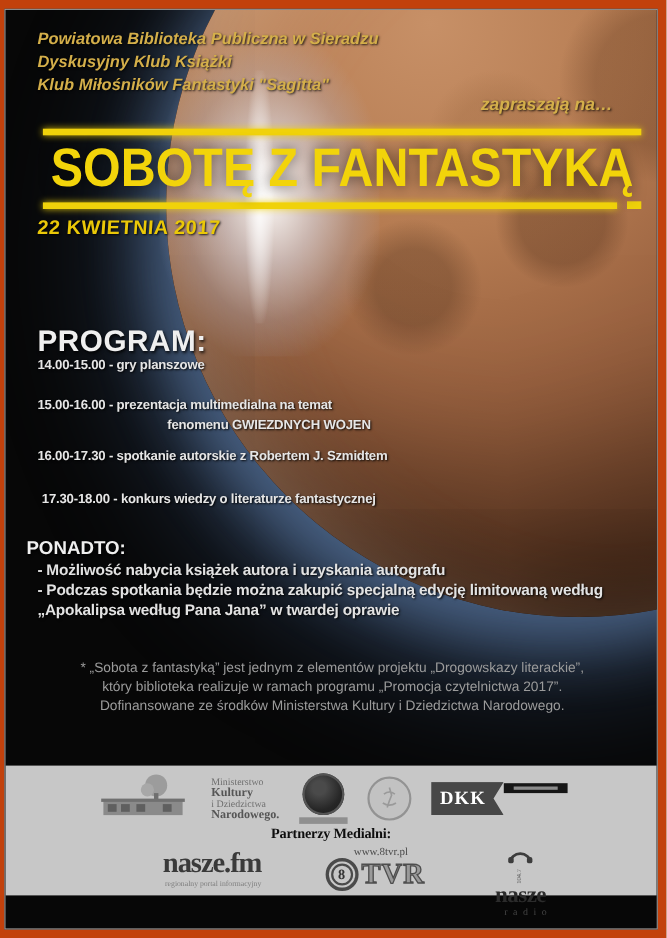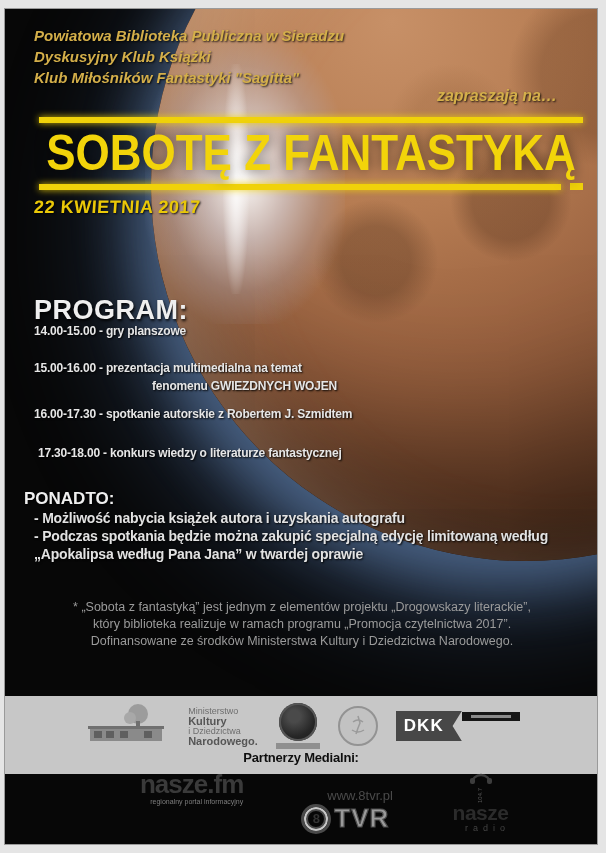--- a/index.html
+++ b/index.html
@@ -1,16 +1,16 @@
 <!DOCTYPE html>
 <html><head>
 <meta charset="utf-8">
 <style>
   html,body{margin:0;padding:0;background:#fdfdfd;font-family:"Liberation Sans",sans-serif;}
-  .page{position:relative;width:606px;height:853px;background:#e5e5e5;overflow:hidden;}
+  .page{position:relative;width:606px;height:853px;background:#c2410c;overflow:hidden;}
   .poster{position:absolute;left:4px;top:8px;width:594px;height:837px;background:#070707;border:1px solid #9a9a9a;overflow:hidden;box-sizing:border-box;}
 
   
   .planet{position:absolute;left:146px;top:-198px;width:750px;height:750px;border-radius:50%;
     background:
       radial-gradient(circle at 48% 52%, rgba(60,32,16,.28) 0 7%, transparent 11%),
       radial-gradient(circle at 30% 60%, rgba(50,28,14,.25) 0 5%, transparent 9%),
       radial-gradient(circle at 60% 35%, rgba(90,52,28,.30) 0 9%, transparent 14%),
       radial-gradient(circle at 40% 42%, rgba(150,100,60,.25) 0 6%, transparent 10%),
       radial-gradient(circle at 32% 28%, #c79067 0%, #b67c52 25%, #9a6240 45%, #7b4a2e 65%, #57331e 82%, #35200f 96%);
@@ -47,39 +47,39 @@
 
   
   .ponadto-heading{left:19px;top:480px;font-weight:900;font-size:17px;color:#efefef;text-shadow:1px 1px 2px rgba(0,0,0,.9);}
   .pon{position:absolute;left:29px;font-weight:700;font-size:14px;color:#e2e2e2;text-shadow:1px 1px 2px rgba(0,0,0,.95);letter-spacing:-.2px;white-space:nowrap;}
   .n0{top:501px;} .n1{top:519px;} .n2{top:537px;}
 
   
   .footnote{left:36px;width:522px;top:590px;text-align:center;font-size:12.5px;line-height:17px;color:#9b9b9b;}
 
   
-  .footer{left:0;right:0;top:687px;height:78px;background:#c7c7c7;}
+  .footer{left:0;right:0;top:687px;height:118px;background:#c7c7c7;font-family:Liberation Serif, serif;}
   .logo-row1{display:flex;justify-content:center;align-items:center;gap:18px;padding-top:7px;height:46px;}
   .ministry{font-size:9px;line-height:10px;color:#6e6e6e;text-align:left;}
   .ministry .mb{font-weight:900;font-size:11px;color:#565656;}
   .fund{display:flex;flex-direction:column;align-items:center;}
   .fund-circle{width:38px;height:38px;border-radius:50%;background:radial-gradient(circle at 40% 35%, #4a4a4a 0 18%, #262626 60%, #1b1b1b 100%);box-shadow:inset 0 0 0 2px #555;}
   .fund-caption{width:44px;height:6px;background:#8f8f8f;margin-top:2px;}
   .emblem{width:36px;height:36px;border-radius:50%;border:2px solid #939393;background:#c2c2c2;display:flex;align-items:center;justify-content:center;}
   .dkk{display:flex;flex-direction:row;}
   .dkk-main{width:66px;height:30px;background:#474747;clip-path:polygon(0 0,100% 0,86% 50%,100% 100%,0 100%);color:#fff;font-weight:900;font-size:17px;letter-spacing:1px;display:flex;align-items:center;padding-left:8px;box-sizing:border-box;}
   .dkk-sub{width:58px;height:9px;background:#161616;margin-top:1px;display:flex;align-items:center;justify-content:center;}
   .dkk-sub i{display:block;width:40px;height:3px;background:#8a8a8a;}
   .partners{text-align:center;font-weight:800;font-size:13px;color:#0e0e0e;margin-top:1px;letter-spacing:-.2px;}
   .logo-row2{display:flex;justify-content:center;align-items:flex-start;gap:58px;margin-top:3px;padding-left:48px;}
   .naszefm{display:flex;flex-direction:column;align-items:flex-end;margin-top:4px;}
   .naszefm .nm{font-weight:900;font-size:26px;line-height:24px;color:#3a3a3a;letter-spacing:-1px;}
   .naszefm .tg{font-size:7px;color:#7e7e7e;margin-top:2px;}
   .tvr{display:flex;flex-direction:column;}
-  .tvr .url{font-size:13px;color:#4a4a4a;margin-left:26px;margin-top:20px;}
+  .tvr .url{font-size:10px;color:#4a4a4a;margin-left:26px;}
   .tvr .row{display:flex;align-items:center;gap:3px;}
   .eight{width:24px;height:24px;border-radius:50%;border:3px solid #4a4a4a;box-shadow:inset 0 0 0 2px #c7c7c7, inset 0 0 0 4px #4a4a4a;display:flex;align-items:center;justify-content:center;font-weight:900;font-size:13px;color:#333;}
   .tvr .nm{font-weight:900;font-size:26px;color:#9a9a9a;-webkit-text-stroke:1.2px #4e4e4e;letter-spacing:1px;}
   .radio{display:flex;flex-direction:column;align-items:center;margin-top:2px;}
   .radio .row{display:flex;align-items:center;flex-direction:column;}
   .radio .freq{writing-mode:vertical-rl;transform:rotate(180deg);font-size:6px;color:#555;margin-right:1px;}
   .radio .nm{font-weight:900;font-size:21px;line-height:19px;color:#2b2b2b;letter-spacing:-.5px;}
   .radio .sub{font-size:9px;letter-spacing:5px;color:#444;margin-top:1px;margin-left:14px;}
 </style>
 </head>

